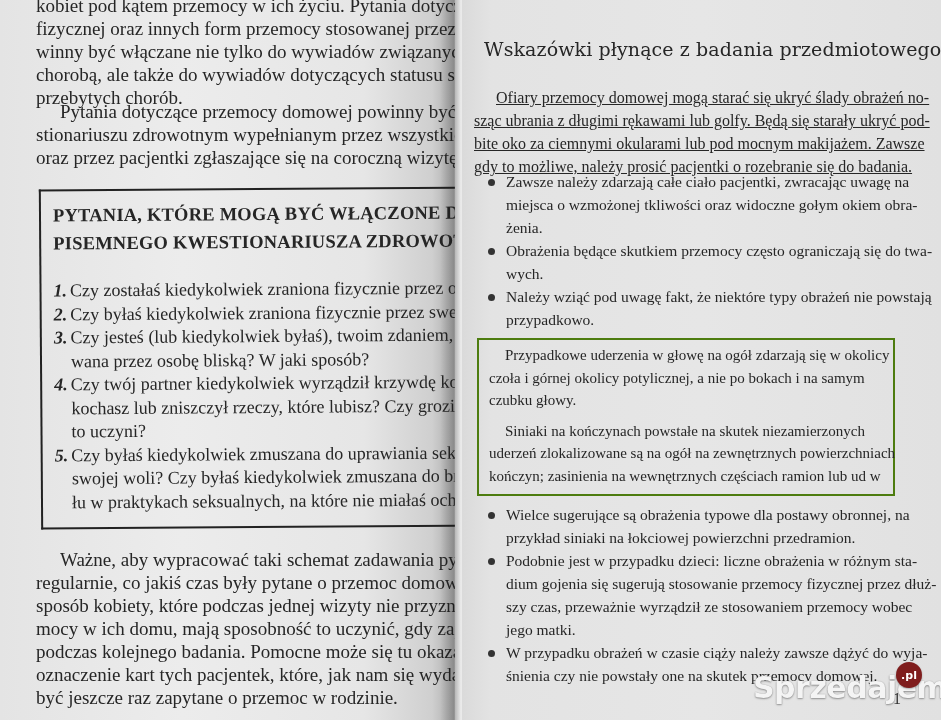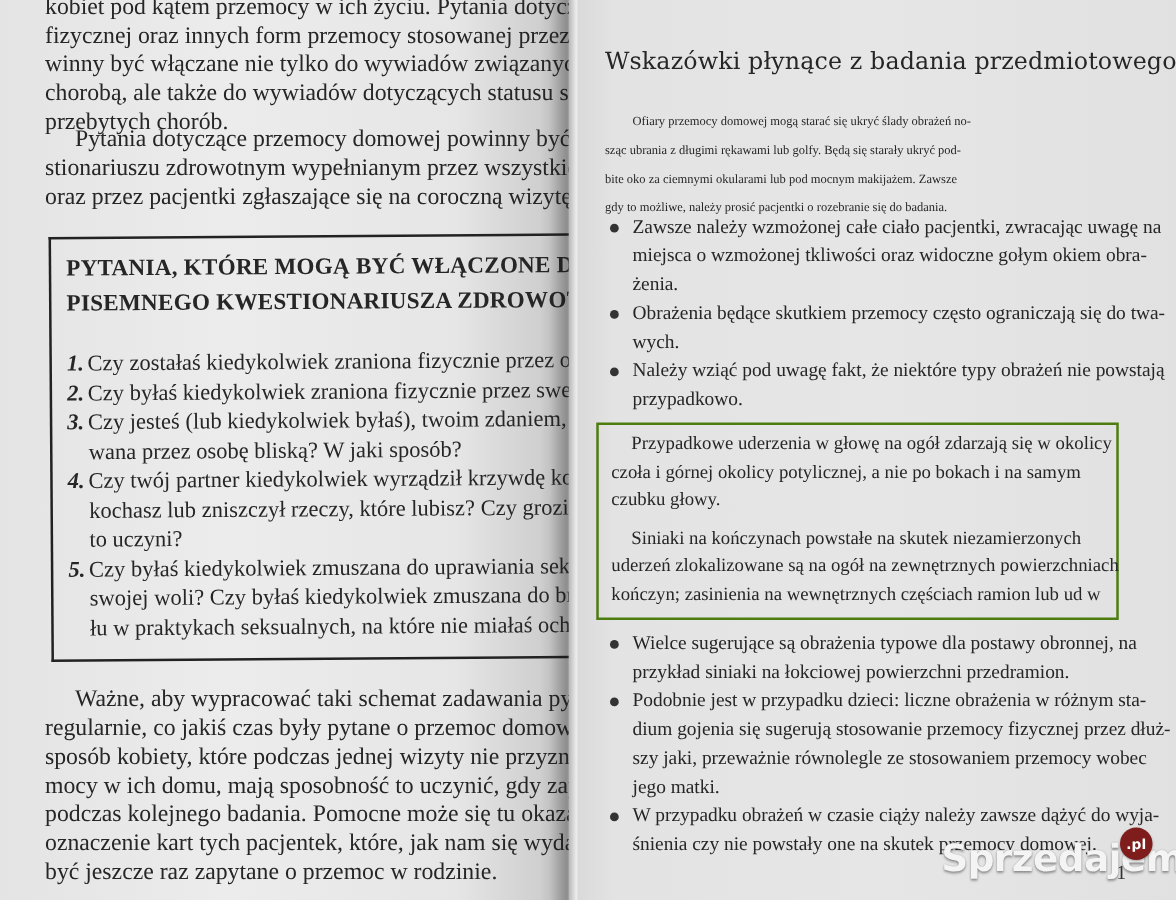--- a/index.html
+++ b/index.html
@@ -43,21 +43,21 @@
     .qnum { font-style: italic; font-weight: bold; margin-right: 3px; }
     .qcont { display: block; padding-left: 17px; }
 
     .l-para3 { top: 548px; font-size: 19px; line-height: 23.5px; }
 
     
     .rp-heading {
       position: absolute; left: 22px; top: 38px; font-size: 21.5px; white-space: nowrap;
       font-family: "DejaVu Serif", serif; font-size: 19px; letter-spacing: 0.1px;
     }
-    .rp { position: absolute; left: 22px; width: 440px; font-size: 10px; line-height: 23px; white-space: nowrap; }
+    .rp { position: absolute; left: 12px; width: 440px; font-size: 16px; line-height: 23px; white-space: nowrap; text-decoration: underline; }
     .rp .ln { display: block; height: 23px; }
     .rp .indent { padding-left: 22px; }
     .r-intro { top: 86px; }
 
     .bullets { position: absolute; left: 22px; width: 440px; font-size: 15.5px; line-height: 23px; white-space: nowrap; }
     .b-top { top: 170px; }
     .b-bottom { top: 503px; }
     .bullet { position: relative; padding-left: 22px; margin-bottom: 0; }
     .bullet .dot {
       position: absolute; left: 4px; top: 9px; width: 7px; height: 7px; border-radius: 50%; background: #333;
@@ -155,21 +155,21 @@
     <div class="rp r-intro">
       <span class="ln indent">Ofiary przemocy domowej mogą starać się ukryć ślady obrażeń no-</span>
       <span class="ln">sząc ubrania z długimi rękawami lub golfy. Będą się starały ukryć pod-</span>
       <span class="ln">bite oko za ciemnymi okularami lub pod mocnym makijażem. Zawsze</span>
       <span class="ln">gdy to możliwe, należy prosić pacjentki o rozebranie się do badania.</span>
     </div>
 
     <div class="bullets b-top">
       <div class="bullet">
         <span class="dot"></span>
-        <span class="ln">Zawsze należy wzmożonej całe ciało pacjentki, zwracając uwagę na</span>
+        <span class="ln">Zawsze należy zdarzają całe ciało pacjentki, zwracając uwagę na</span>
         <span class="ln">miejsca o wzmożonej tkliwości oraz widoczne gołym okiem obra-</span>
         <span class="ln">żenia.</span>
       </div>
       <div class="bullet">
         <span class="dot"></span>
         <span class="ln">Obrażenia będące skutkiem przemocy często ograniczają się do twa-</span>
         <span class="ln">wych.</span>
       </div>
       <div class="bullet">
         <span class="dot"></span>
@@ -181,21 +181,21 @@
     <div class="bullets b-bottom">
       <div class="bullet">
         <span class="dot"></span>
         <span class="ln">Wielce sugerujące są obrażenia typowe dla postawy obronnej, na</span>
         <span class="ln">przykład siniaki na łokciowej powierzchni przedramion.</span>
       </div>
       <div class="bullet">
         <span class="dot"></span>
         <span class="ln">Podobnie jest w przypadku dzieci: liczne obrażenia w różnym sta-</span>
         <span class="ln">dium gojenia się sugerują stosowanie przemocy fizycznej przez dłuż-</span>
-        <span class="ln">szy jaki, przeważnie równolegle ze stosowaniem przemocy wobec</span>
+        <span class="ln">szy czas, przeważnie wyrządził ze stosowaniem przemocy wobec</span>
         <span class="ln">jego matki.</span>
       </div>
       <div class="bullet">
         <span class="dot"></span>
         <span class="ln">W przypadku obrażeń w czasie ciąży należy zawsze dążyć do wyja-</span>
         <span class="ln">śnienia czy nie powstały one na skutek przemocy domowej.</span>
       </div>
     </div>
   </div>
 

